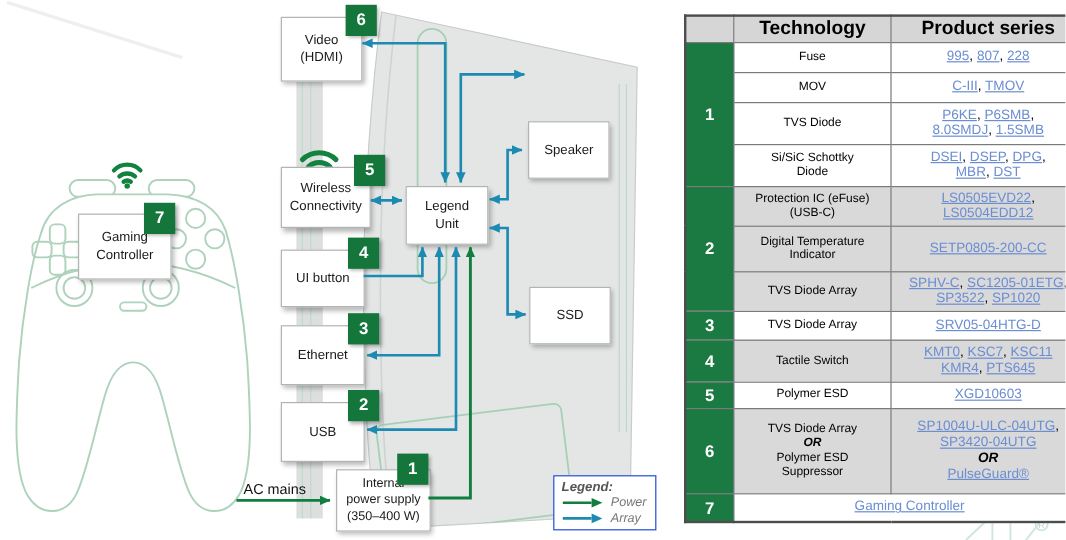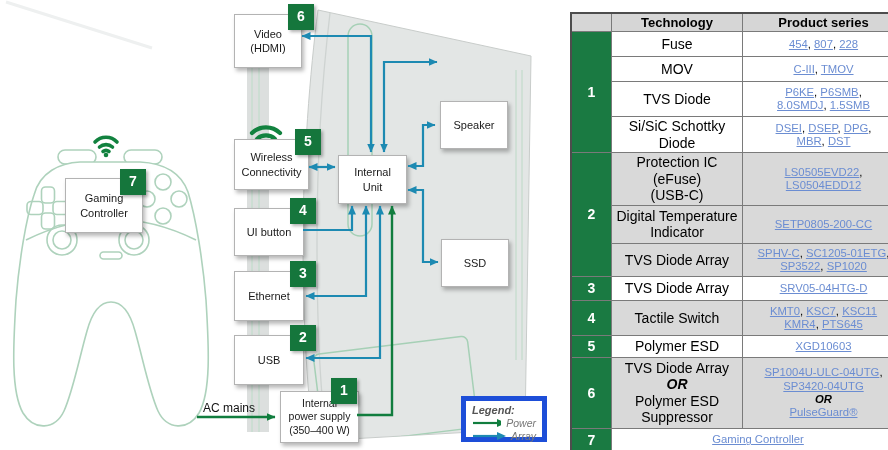--- a/index.html
+++ b/index.html
@@ -19,35 +19,35 @@
   #bx-sensors{left:440px;top:48px;width:66px;height:36px;}
   #bx-speaker{left:440px;top:101px;width:66px;height:46px;}
   #bx-ssd{left:441px;top:239px;width:66px;height:46px;}
   #bx-gamepad{left:65px;top:178px;width:76px;height:53px;}
   .badge{position:absolute;top:-11px;right:-13px;width:26px;height:26px;background:#15763c;color:#fff;
          font-size:14px;font-weight:bold;display:flex;align-items:center;justify-content:center;
          box-shadow:2px 2px 3px rgba(0,0,0,.3);z-index:4;}
   #bx-psu .badge{right:1px;top:-14px;}
   #bx-gamepad .badge{right:-4px;top:-10px;}
   #acmains{position:absolute;left:203px;top:401px;font-size:12px;color:#111;z-index:3;}
-  #legend{position:absolute;left:461px;top:396px;width:86px;height:46px;border:5px solid #1d4ed8;
+  #legend{position:absolute;left:461px;top:396px;width:86px;height:46px;border:1px solid #1d4ed8;
           background:#fff;z-index:3;padding:3px 6px;box-sizing:border-box;}
   .legend-title{font-size:11px;font-weight:bold;font-style:italic;color:#555;}
   .legend-row{display:flex;align-items:center;gap:5px;height:13px;}
   .legend-row span{font-size:10.5px;font-style:italic;color:#777;}
   
   #tablewrap{position:absolute;left:570px;top:12px;z-index:3;}
   table{border-collapse:collapse;table-layout:fixed;width:312px;background:#fff;border:2px solid #4d4d4d;}
   th,td{border:1px solid #7a7a7a;text-align:center;vertical-align:middle;padding:1px 3px;line-height:1.18;}
-  th{background:#d6d6d6;font-size:13px;color:#000;}
+  th{background:#d6d6d6;font-size:16px;color:#000;}
   th.corner{width:33px;}
   th.c-tech{width:124px;}
   th.c-prod{width:155px;}
   td.num{background:#1a7a42;color:#fff;font-weight:bold;font-size:14px;}
-  td.tech{font-size:14px;color:#000;margin-left:17px;}
+  td.tech{font-size:10px;color:#000;margin-left:17px;}
   td.prod{font-size:11.3px;}
   td.shade{background:#d9d9d9;}
   td.plain{background:#fff;}
   .lnk{color:#6b8dd2;text-decoration:underline;cursor:pointer;}
   .or{font-weight:bold;font-style:italic;color:#000;}
 </style>
 </head>
 <body>
 
 <div class="stage">
@@ -133,21 +133,21 @@
     <span>Video
 (HDMI)</span>
     <span class="badge">6</span>
   </div>
   <div class="box" id="bx-wireless">
     <span>Wireless
 Connectivity</span>
     <span class="badge">5</span>
   </div>
   <div class="box" id="bx-control">
-    <span>Internal
+    <span>Legend
 Unit</span>
   </div>
   <div class="box" id="bx-ui">
     <span>UI button</span>
     <span class="badge">4</span>
   </div>
   <div class="box" id="bx-ethernet">
     <span>Ethernet</span>
     <span class="badge">3</span>
   </div>
@@ -227,21 +227,21 @@
           <th class="c-prod">Product series</th>
         </tr>
       </thead>
       <tbody id="tbody">
           <tr style="height: 25px;">
             <td class="num" rowspan="4">1</td>
             <td class="tech plain">
               <div><span>Fuse</span></div>
             </td>
             <td class="prod plain">
-              <div><span class="lnk">454</span><span>, </span><span class="lnk">807</span><span>, </span><span class="lnk">228</span></div>
+              <div><span class="lnk">995</span><span>, </span><span class="lnk">807</span><span>, </span><span class="lnk">228</span></div>
             </td>
           </tr>
           <tr style="height: 25px;">
             <td class="tech plain">
               <div><span>MOV</span></div>
             </td>
             <td class="prod plain">
               <div><span class="lnk">C-III</span><span>, </span><span class="lnk">TMOV</span></div>
             </td>
           </tr>

